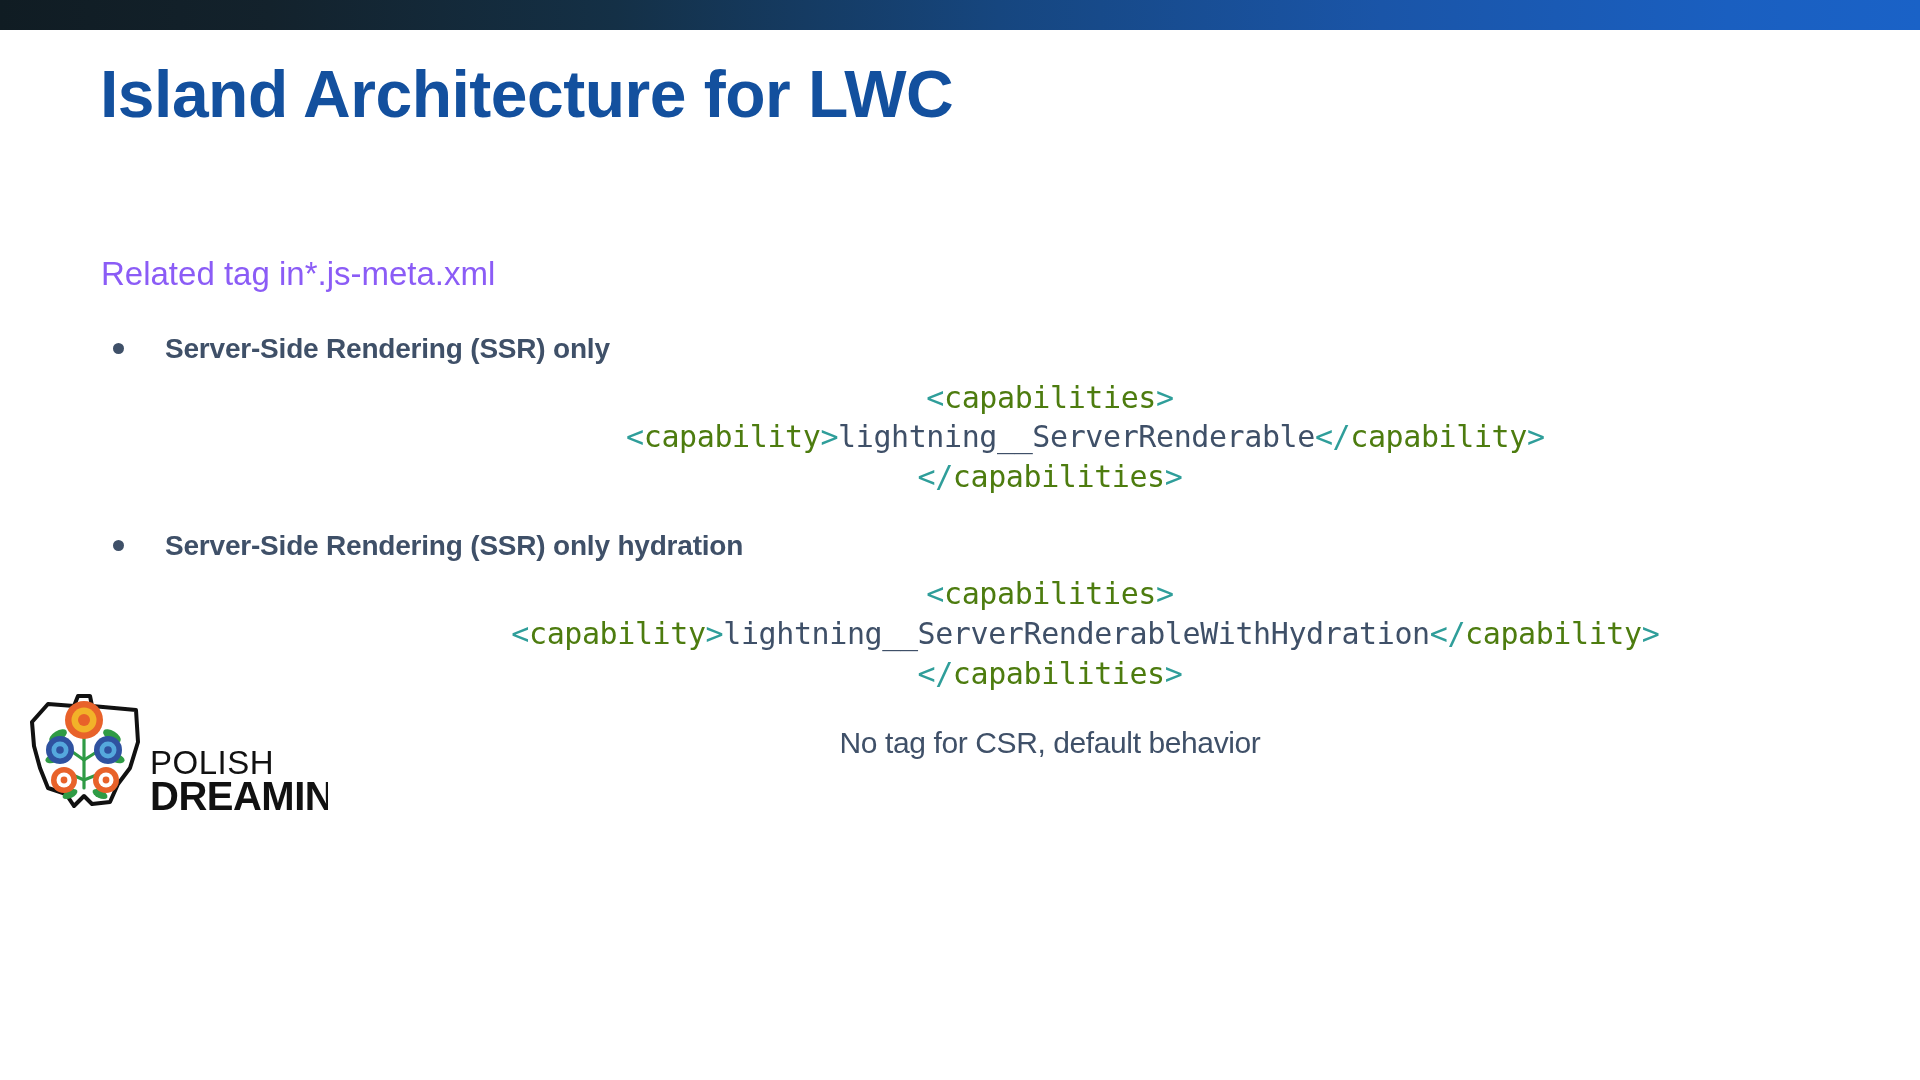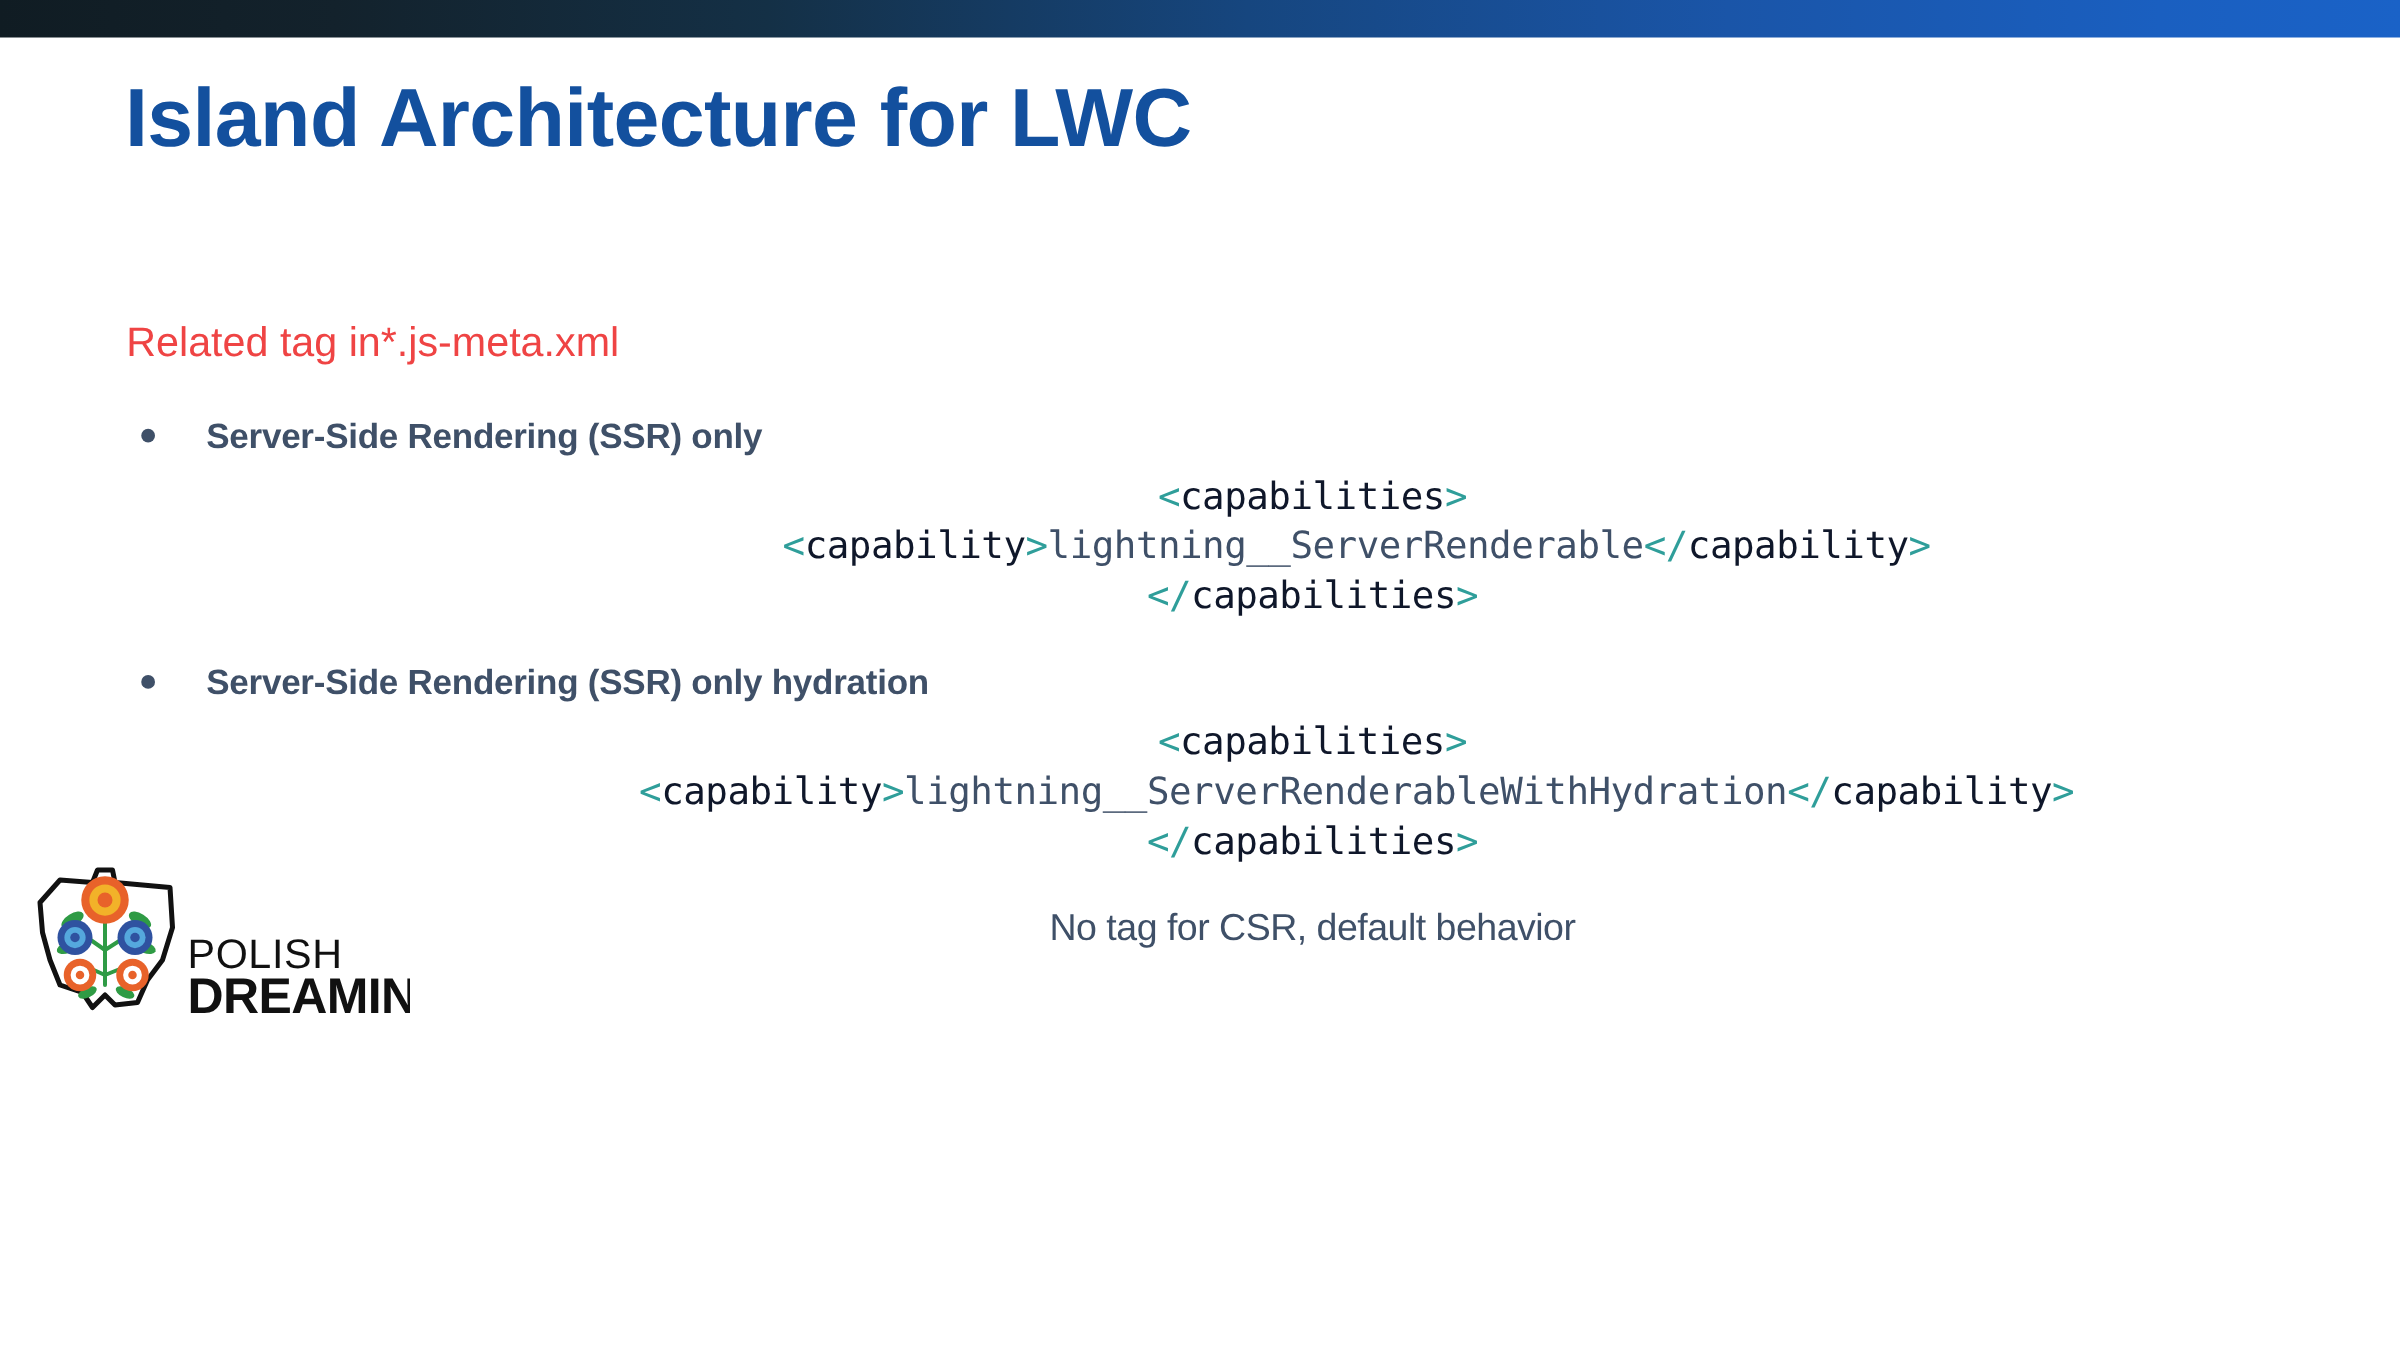--- a/index.html
+++ b/index.html
@@ -50,21 +50,21 @@
     white-space: nowrap;
   }
 
   
   .subtitle {
     position: absolute;
     left: 101px;
     top: 254px;
     font-size: 33px;
     font-weight: normal;
-    color: #ef4444;
+    color: #8b5cf6;
     line-height: 1.2;
     white-space: nowrap;
   }
 
   
   .content {
     position: absolute;
     left: 101px;
     top: 330px;
     width: 1800px;
@@ -108,21 +108,21 @@
     font-family: "DejaVu Sans Mono", "Liberation Mono", monospace;
     font-size: 30px;
     line-height: 1.32;
     color: #3f5068;
     white-space: pre;
     padding-left: 98px;
     letter-spacing: -0.4px;
   }
 
   .tk-br { color: #2f9e9a; }   
-  .tk-tag { color: #0f172a; }  
+  .tk-tag { color: #4d7c0f; }  
   .tk-txt { color: #3f5068; }  
 
   .plaincode {
     font-family: Liberation Sans, sans-serif;
     font-size: 30px;
     line-height: 1.32;
     color: #3f5068;
     white-space: pre;
     padding-left: 98px;
     letter-spacing: -0.4px;

